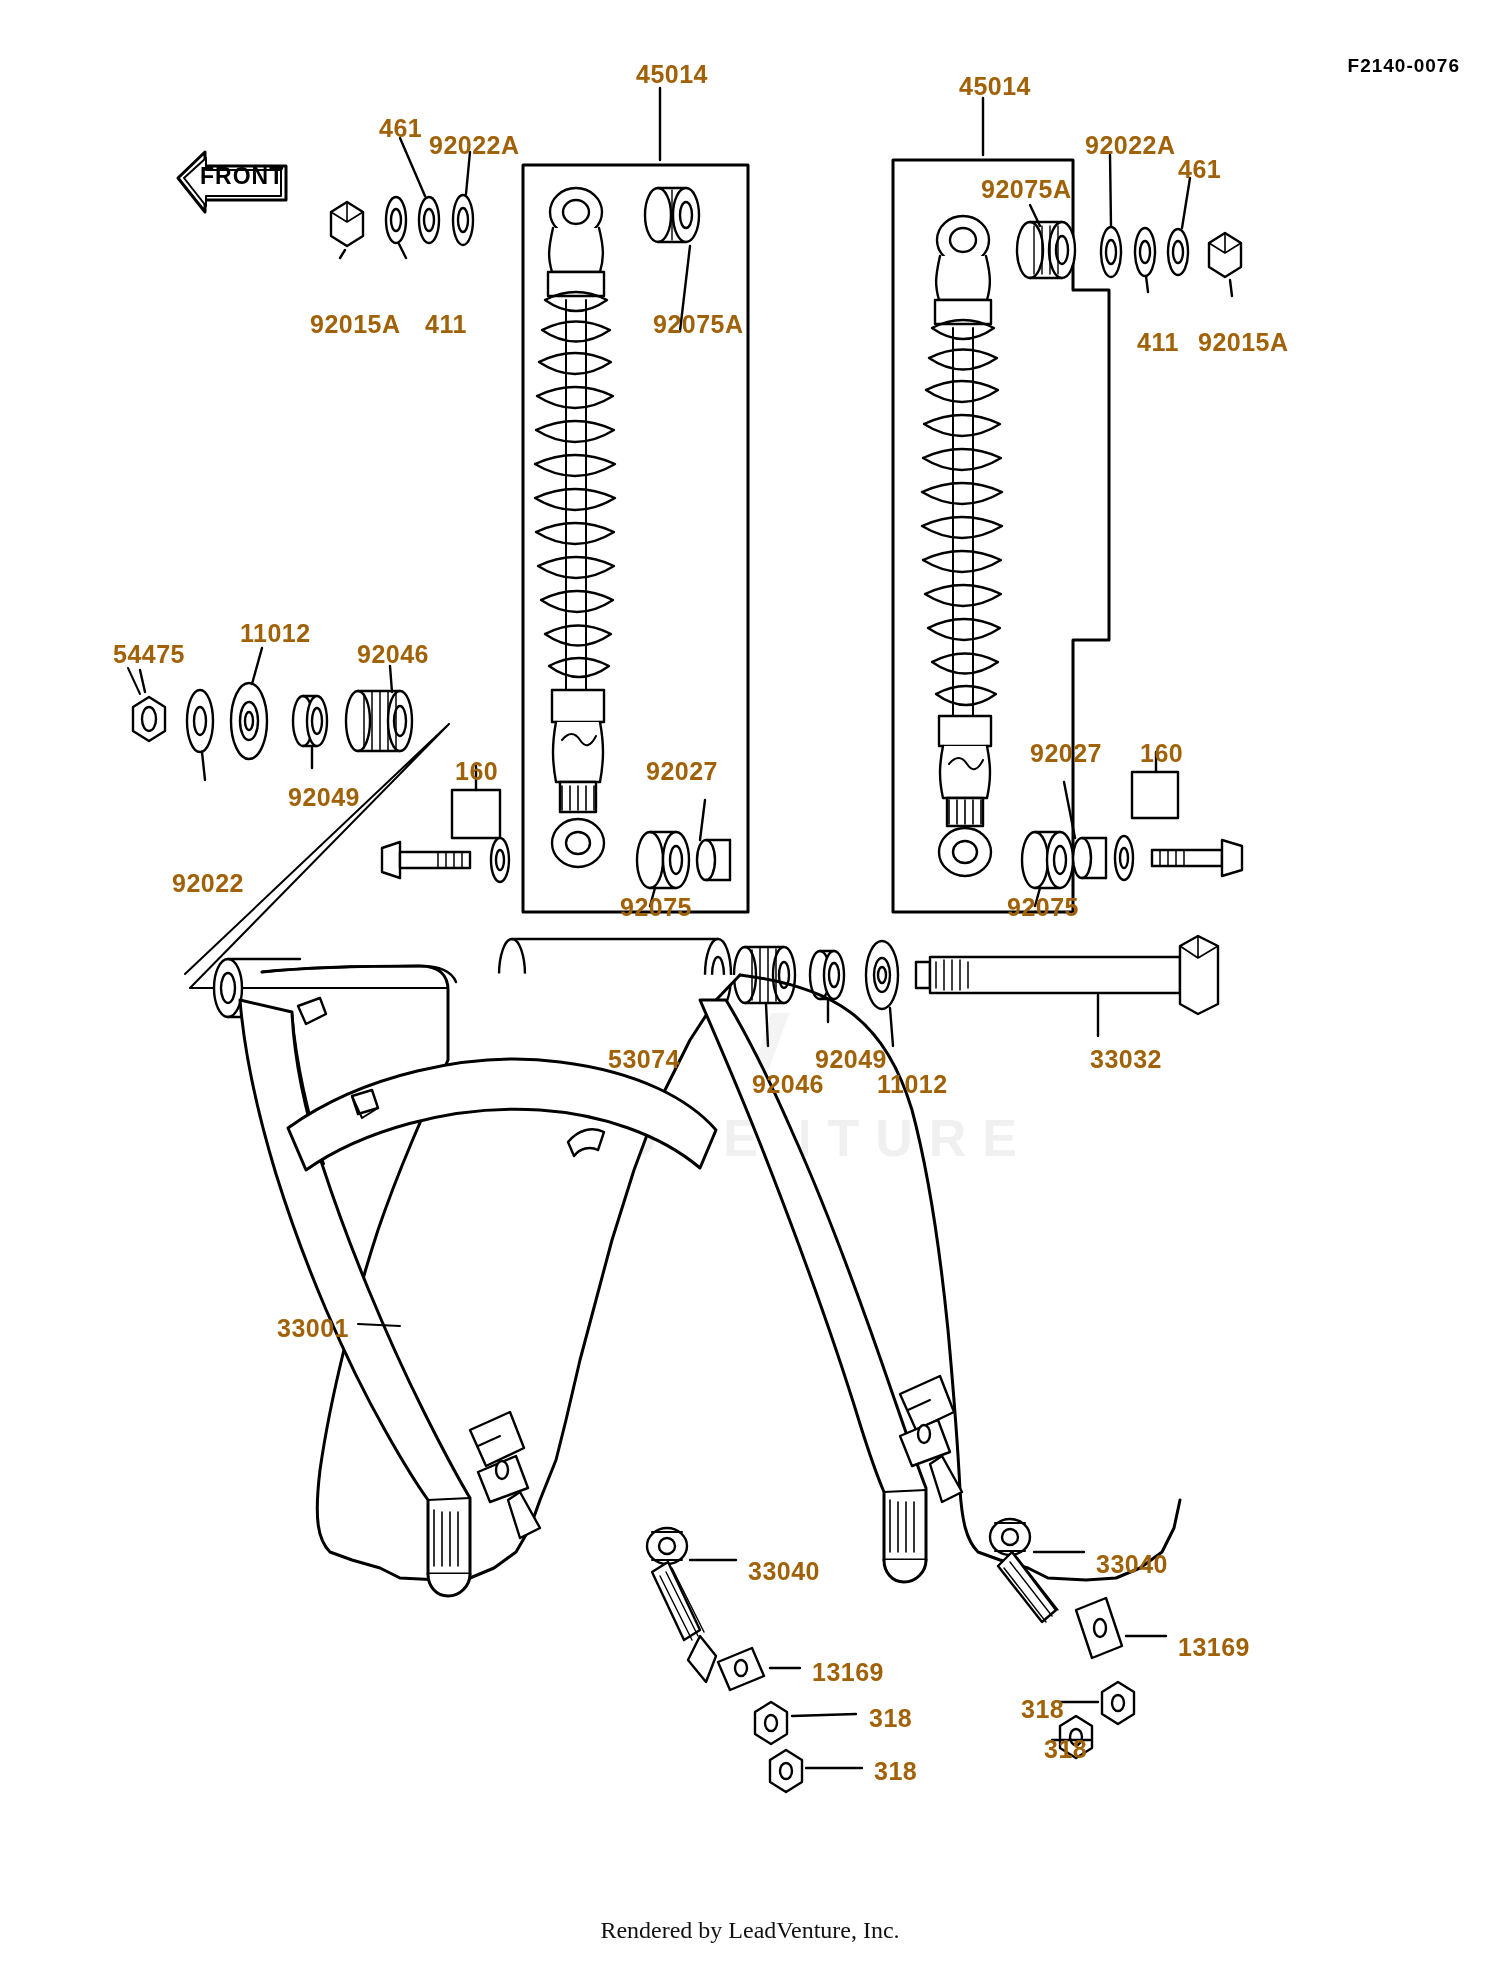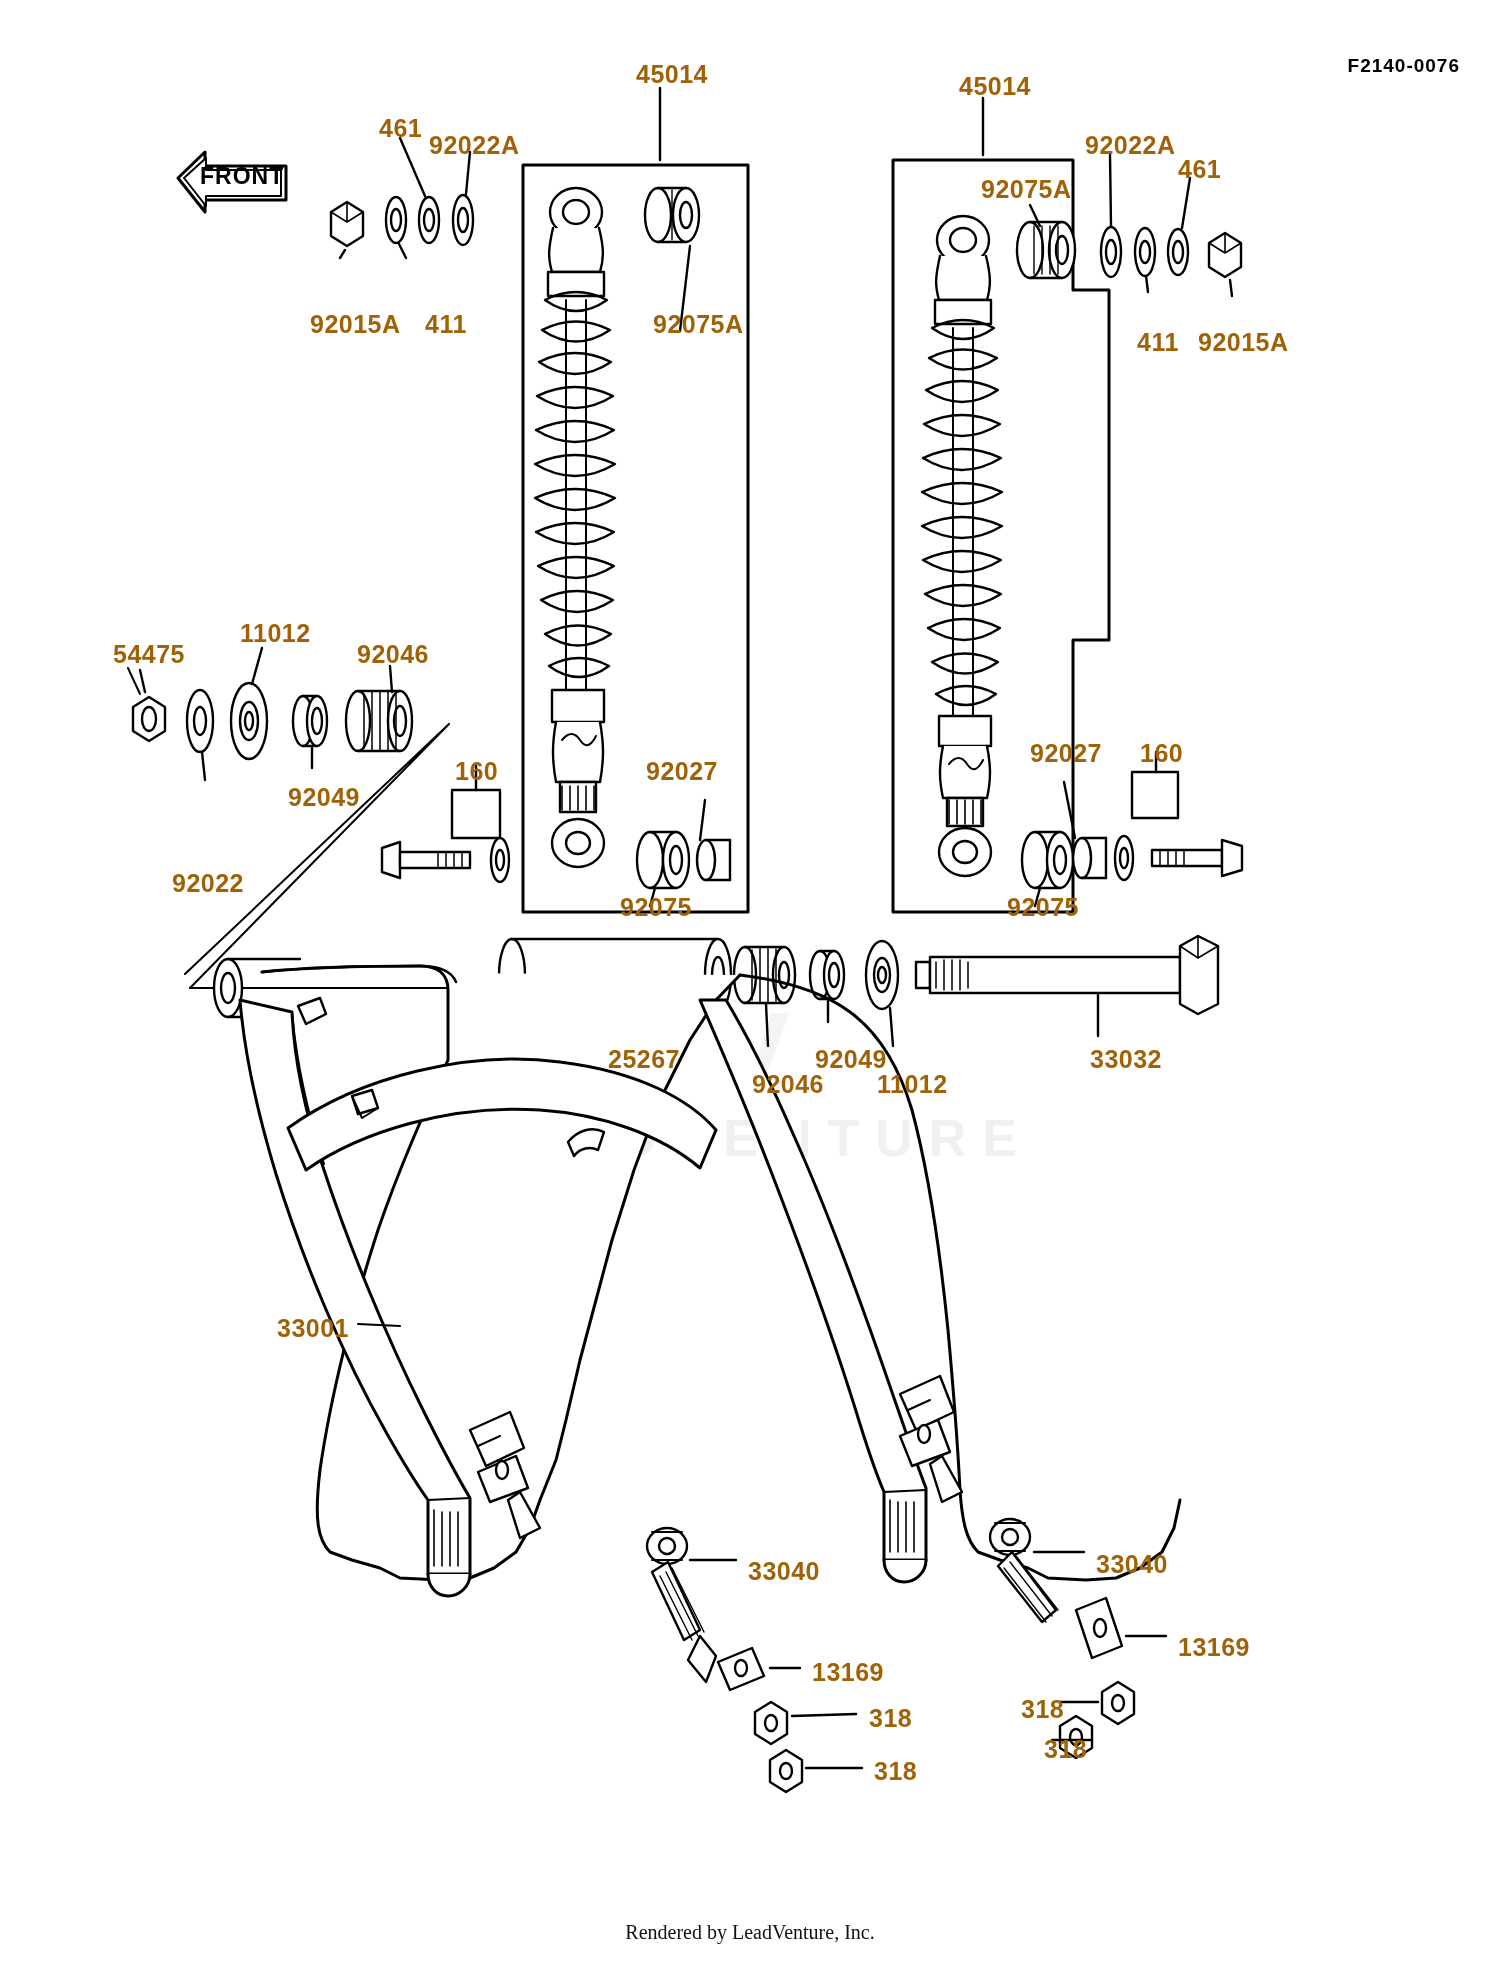--- a/index.html
+++ b/index.html
@@ -43,21 +43,21 @@
     letter-spacing: 1px;
     color: #000;
   }
   .footer {
     position: absolute;
     left: 0;
     right: 0;
     bottom: 18px;
     text-align: center;
     font-family: "Liberation Serif", serif;
-    font-size: 20px;
+    font-size: 24px;
     color: #111;
   }
   .front-badge {
     position: absolute;
     left: 178px;
     top: 150px;
     width: 108px;
     height: 56px;
     text-align: center;
   }
@@ -523,21 +523,21 @@
       <div class="lbl" style="left: 240px; top: 619px;">11012</div>
       <div class="lbl" style="left: 357px; top: 640px;">92046</div>
       <div class="lbl" style="left: 172px; top: 827px; margin-top: 42px;">92022</div>
       <div class="lbl" style="left: 288px; top: 783px;">92049</div>
       <div class="lbl" style="left: 455px; top: 757px;">160</div>
       <div class="lbl" style="left: 646px; top: 757px;">92027</div>
       <div class="lbl" style="left: 1030px; top: 739px;">92027</div>
       <div class="lbl" style="left: 1140px; top: 739px;">160</div>
       <div class="lbl" style="left: 620px; top: 893px;">92075</div>
       <div class="lbl" style="left: 1007px; top: 893px;">92075</div>
-      <div class="lbl" style="left: 608px; top: 1045px;">25267</div>
+      <div class="lbl" style="left: 608px; top: 1045px;">53074</div>
       <div class="lbl" style="left: 752px; top: 1070px;">92046</div>
       <div class="lbl" style="left: 815px; top: 1045px;">92049</div>
       <div class="lbl" style="left: 877px; top: 1070px;">11012</div>
       <div class="lbl" style="left: 1055px; top: 1045px; margin-left: 35px;">33032</div>
       <div class="lbl" style="left: 277px; top: 1314px;">33001</div>
       <div class="lbl" style="left: 748px; top: 1557px;">33040</div>
       <div class="lbl" style="left: 1096px; top: 1550px;">33040</div>
       <div class="lbl" style="left: 812px; top: 1658px;">13169</div>
       <div class="lbl" style="left: 1178px; top: 1633px;">13169</div>
       <div class="lbl" style="left: 869px; top: 1704px;">318</div>

